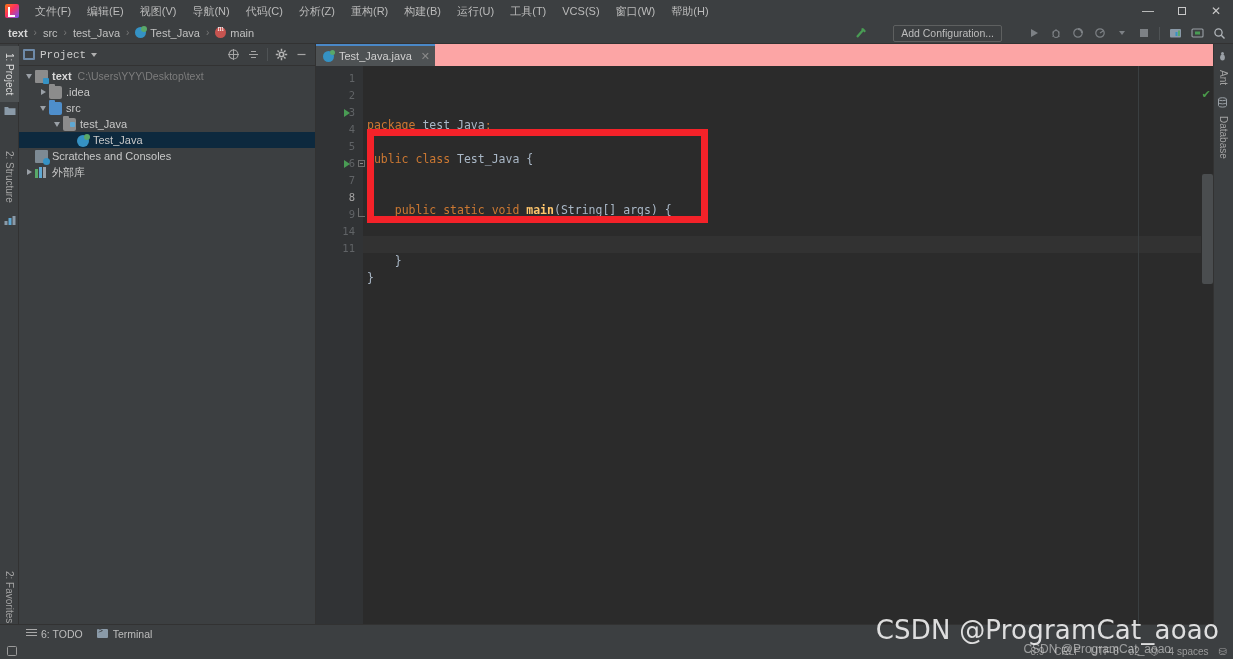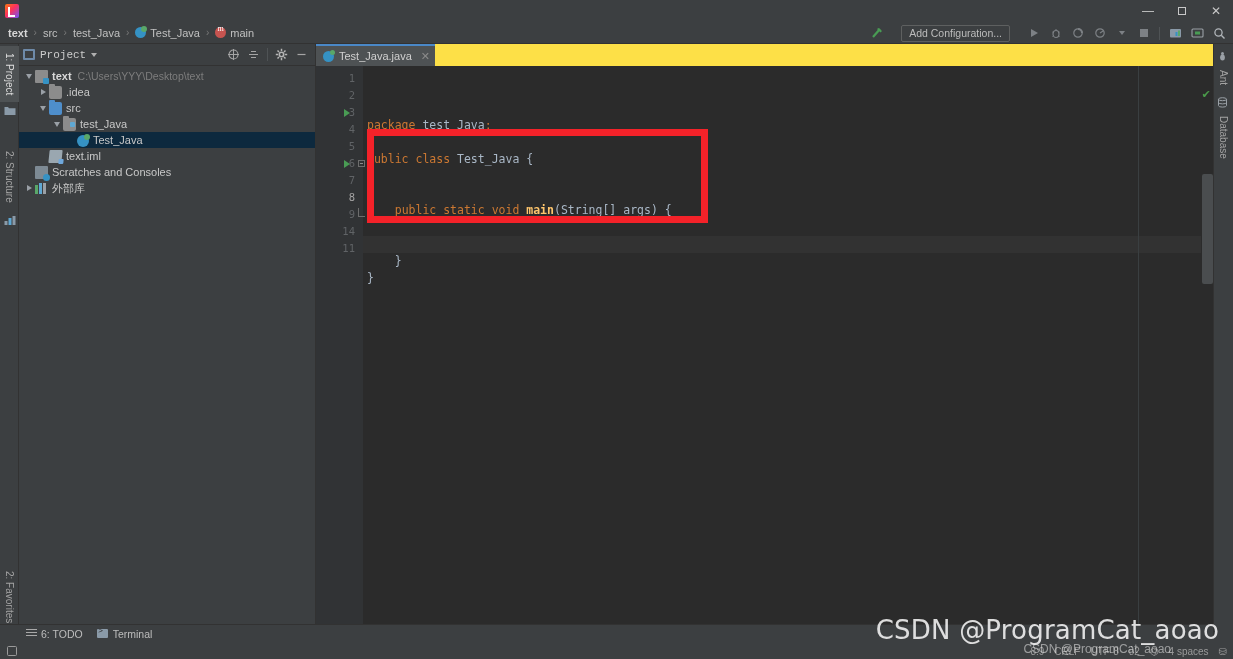--- a/index.html
+++ b/index.html
@@ -69,21 +69,21 @@
     display: flex; align-items: center; gap: 2px;
   }
   .tb-btn {
     width: 20px; height: 20px; display: flex; align-items: center; justify-content: center;
     color: #7d8185; font-size: 11px;
   }
   .tb-btn.enabled { color: #9aa0a6; }
   .run-config {
     height: 17px; border: 1px solid #5e6060; border-radius: 2px; background: #3c3f41;
     color: #bcbcbc; font-size: 10.5px; padding: 0 7px; display: flex; align-items: center;
-    margin: 0 12px;
+    margin: 0 20px;
   }
   .tri-play {
     width: 0; height: 0; border-left: 7px solid currentColor;
     border-top: 4.5px solid transparent; border-bottom: 4.5px solid transparent;
   }
 
   
   .left-strip {
     position: absolute; left: 0; top: 44px; width: 19px; height: 592px;
     background: #3c3f41; border-right: 1px solid #323232;
@@ -203,21 +203,21 @@
   .node-label { color: #c8c8c8; }
   .node-label.bold { font-weight: bold; color: #d9d9d9; }
   .node-path { color: #7d7d7d; margin-left: 6px; font-size: 10.5px; }
 
   
   .editor-area {
     position: absolute; left: 316px; top: 44px; width: 897px; height: 580px;
     background: #2b2b2b;
   }
   .tabbar {
-    position: absolute; left: 0; top: 0; width: 897px; height: 22px; background: #fde047;
+    position: absolute; left: 0; top: 0; width: 897px; height: 22px; background: #fca5a5;
   }
   .etab {
     position: absolute; left: 0; top: 0; height: 22px; display: flex; align-items: center;
     padding: 0 5px 0 7px; background: #4e5254; border-top: 2px solid #4a88c7;
     font-size: 11px; color: #d0d0d0; gap: 5px;
   }
   .etab .tabico {
     width: 11px; height: 11px; border-radius: 50%; background: #3592c4; position: relative;
   }
   .etab .tabico::after {
@@ -360,20 +360,35 @@
     font-size: 12px; color: rgba(235,235,235,0.55); white-space: nowrap; pointer-events: none;
   }
 </style>
 </head>
 <body>
 
 <div id="app">
 
   <div class="titlebar">
     <div class="app-logo"></div>
+    <div class="menubar" id="menubar">
+        <div class="menu-item">文件(F)</div>
+        <div class="menu-item">编辑(E)</div>
+        <div class="menu-item">视图(V)</div>
+        <div class="menu-item">导航(N)</div>
+        <div class="menu-item">代码(C)</div>
+        <div class="menu-item">分析(Z)</div>
+        <div class="menu-item">重构(R)</div>
+        <div class="menu-item">构建(B)</div>
+        <div class="menu-item">运行(U)</div>
+        <div class="menu-item">工具(T)</div>
+        <div class="menu-item">VCS(S)</div>
+        <div class="menu-item">窗口(W)</div>
+        <div class="menu-item">帮助(H)</div>
+      </div>
     <div class="win-controls">
       <div class="win-btn">—</div>
       <div class="win-btn">
         <svg width="10" height="10" viewBox="0 0 10 10">
           <rect x="1.5" y="1.5" width="7" height="7" fill="none" stroke="#c8c8c8" stroke-width="1"></rect>
         </svg>
       </div>
       <div class="win-btn close">✕</div>
     </div>
   </div>
@@ -543,25 +558,20 @@
             <span class="arrow-d"></span>
           </span>
           <span class="nodeico ic-pkg"></span>
           <span class="node-label">test_Java</span>
         </div>
         <div class="tree-row selected" style="padding-left: 46px;">
           <span class="tw"></span>
           <span class="nodeico ic-java"></span>
           <span class="node-label">Test_Java</span>
         </div>
-        <div class="tree-row" style="padding-left: 18px;">
-          <span class="tw"></span>
-          <span class="nodeico ic-iml"></span>
-          <span class="node-label">text.iml</span>
-        </div>
         <div class="tree-row" style="padding-left: 4px;">
           <span class="tw"></span>
           <span class="nodeico ic-scratch"></span>
           <span class="node-label">Scratches and Consoles</span>
         </div>
         <div class="tree-row" style="padding-left: 4px;">
           <span class="tw">
             <span class="arrow-r"></span>
           </span>
           <span class="nodeico ic-lib"></span>

